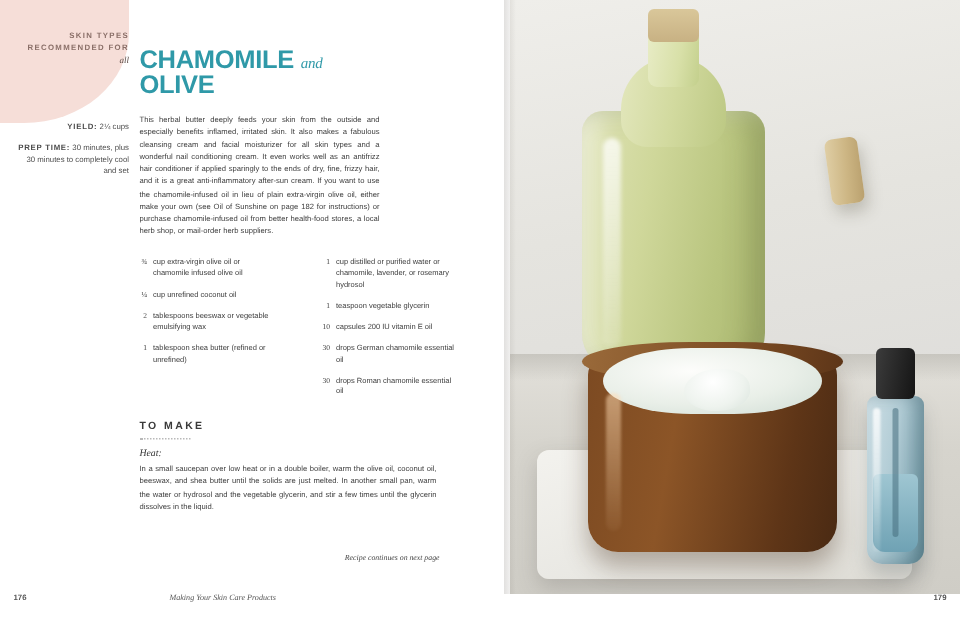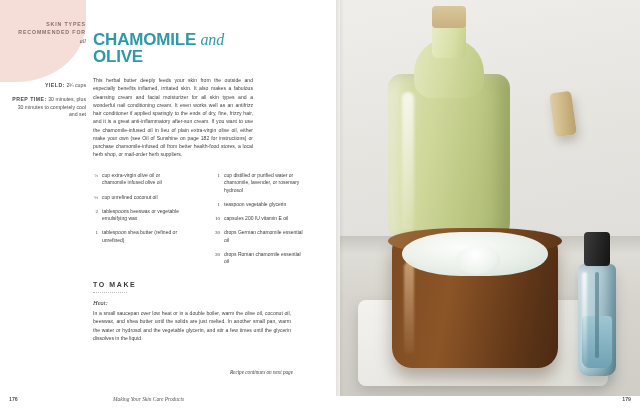--- a/index.html
+++ b/index.html
@@ -90,21 +90,21 @@
     font-size: 17px;
     letter-spacing: -0.2px;
     color: #2f99a8;
     line-height: 1.02;
     text-transform: uppercase;
   }
   .title-and {
     font-family: "Liberation Serif", serif;
     font-style: italic;
     font-weight: normal;
-    font-size: 16px;
+    font-size: 10px;
     text-transform: lowercase;
     color: #2f99a8;
   }
 
   .intro {
     position: absolute;
     left: 93px; top: 76px;
     width: 160px;
     font-size: 5.1px;
     line-height: 1.62;

